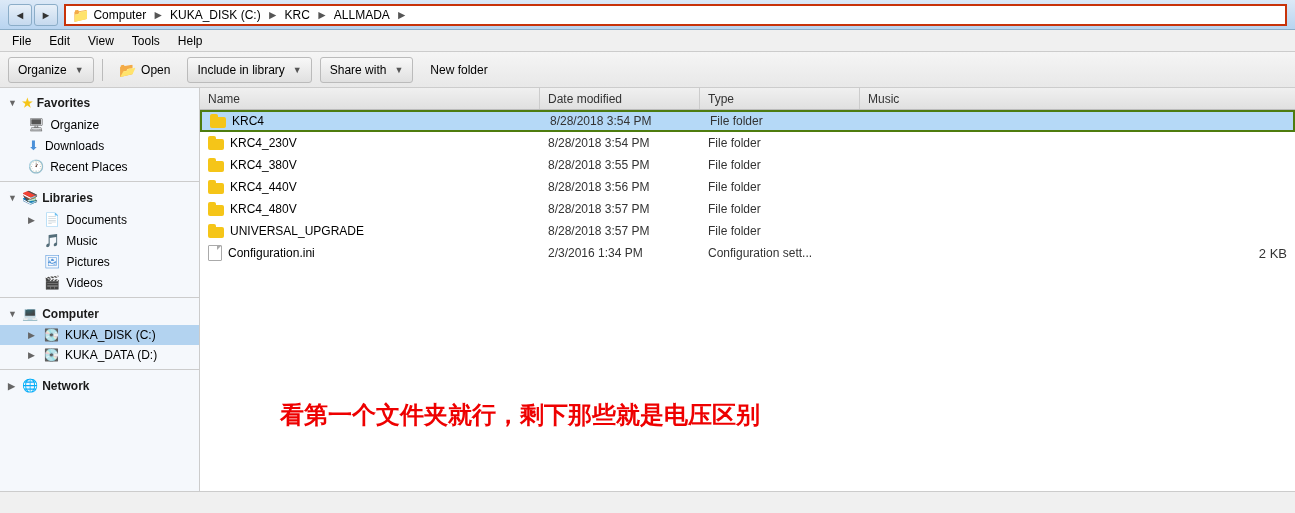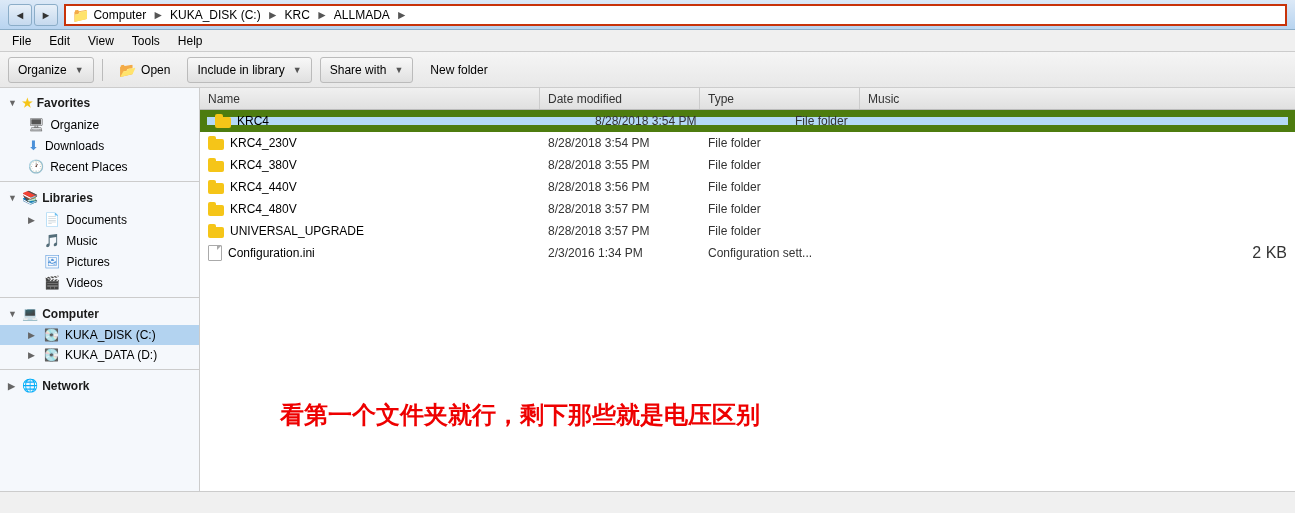--- a/index.html
+++ b/index.html
@@ -292,21 +292,21 @@
     .file-cell-type {
       width: 160px;
       min-width: 160px;
       padding: 0 8px;
       font-size: 12px;
       color: #333;
     }
     .file-cell-size {
       flex: 1;
       padding: 0 8px;
-      font-size: 16px;
+      font-size: 13px;
       color: #333;
       text-align: right;
     }
     .folder-icon-sm {
       width: 16px;
       height: 14px;
       position: relative;
       display: inline-block;
       flex-shrink: 0;
     }
@@ -505,21 +505,21 @@
 
     <div class="column-header">
       <div class="col-name">Name</div>
       <div class="col-date">Date modified</div>
       <div class="col-type">Type</div>
       <div class="col-size">Music</div>
     </div>
 
     <div class="file-list">
 
-      <div class="file-row selected" style="border: 7px solid #4d7c0f; gap: 40px;">
+      <div class="file-row selected" style="border: 2px solid #4d7c0f;">
         <div class="file-cell-name">
           <span class="folder-icon-sm"></span>
           <span>KRC4</span>
         </div>
         <div class="file-cell-date">8/28/2018 3:54 PM</div>
         <div class="file-cell-type">File folder</div>
         <div class="file-cell-size"></div>
       </div>
 
       <div class="file-row">

